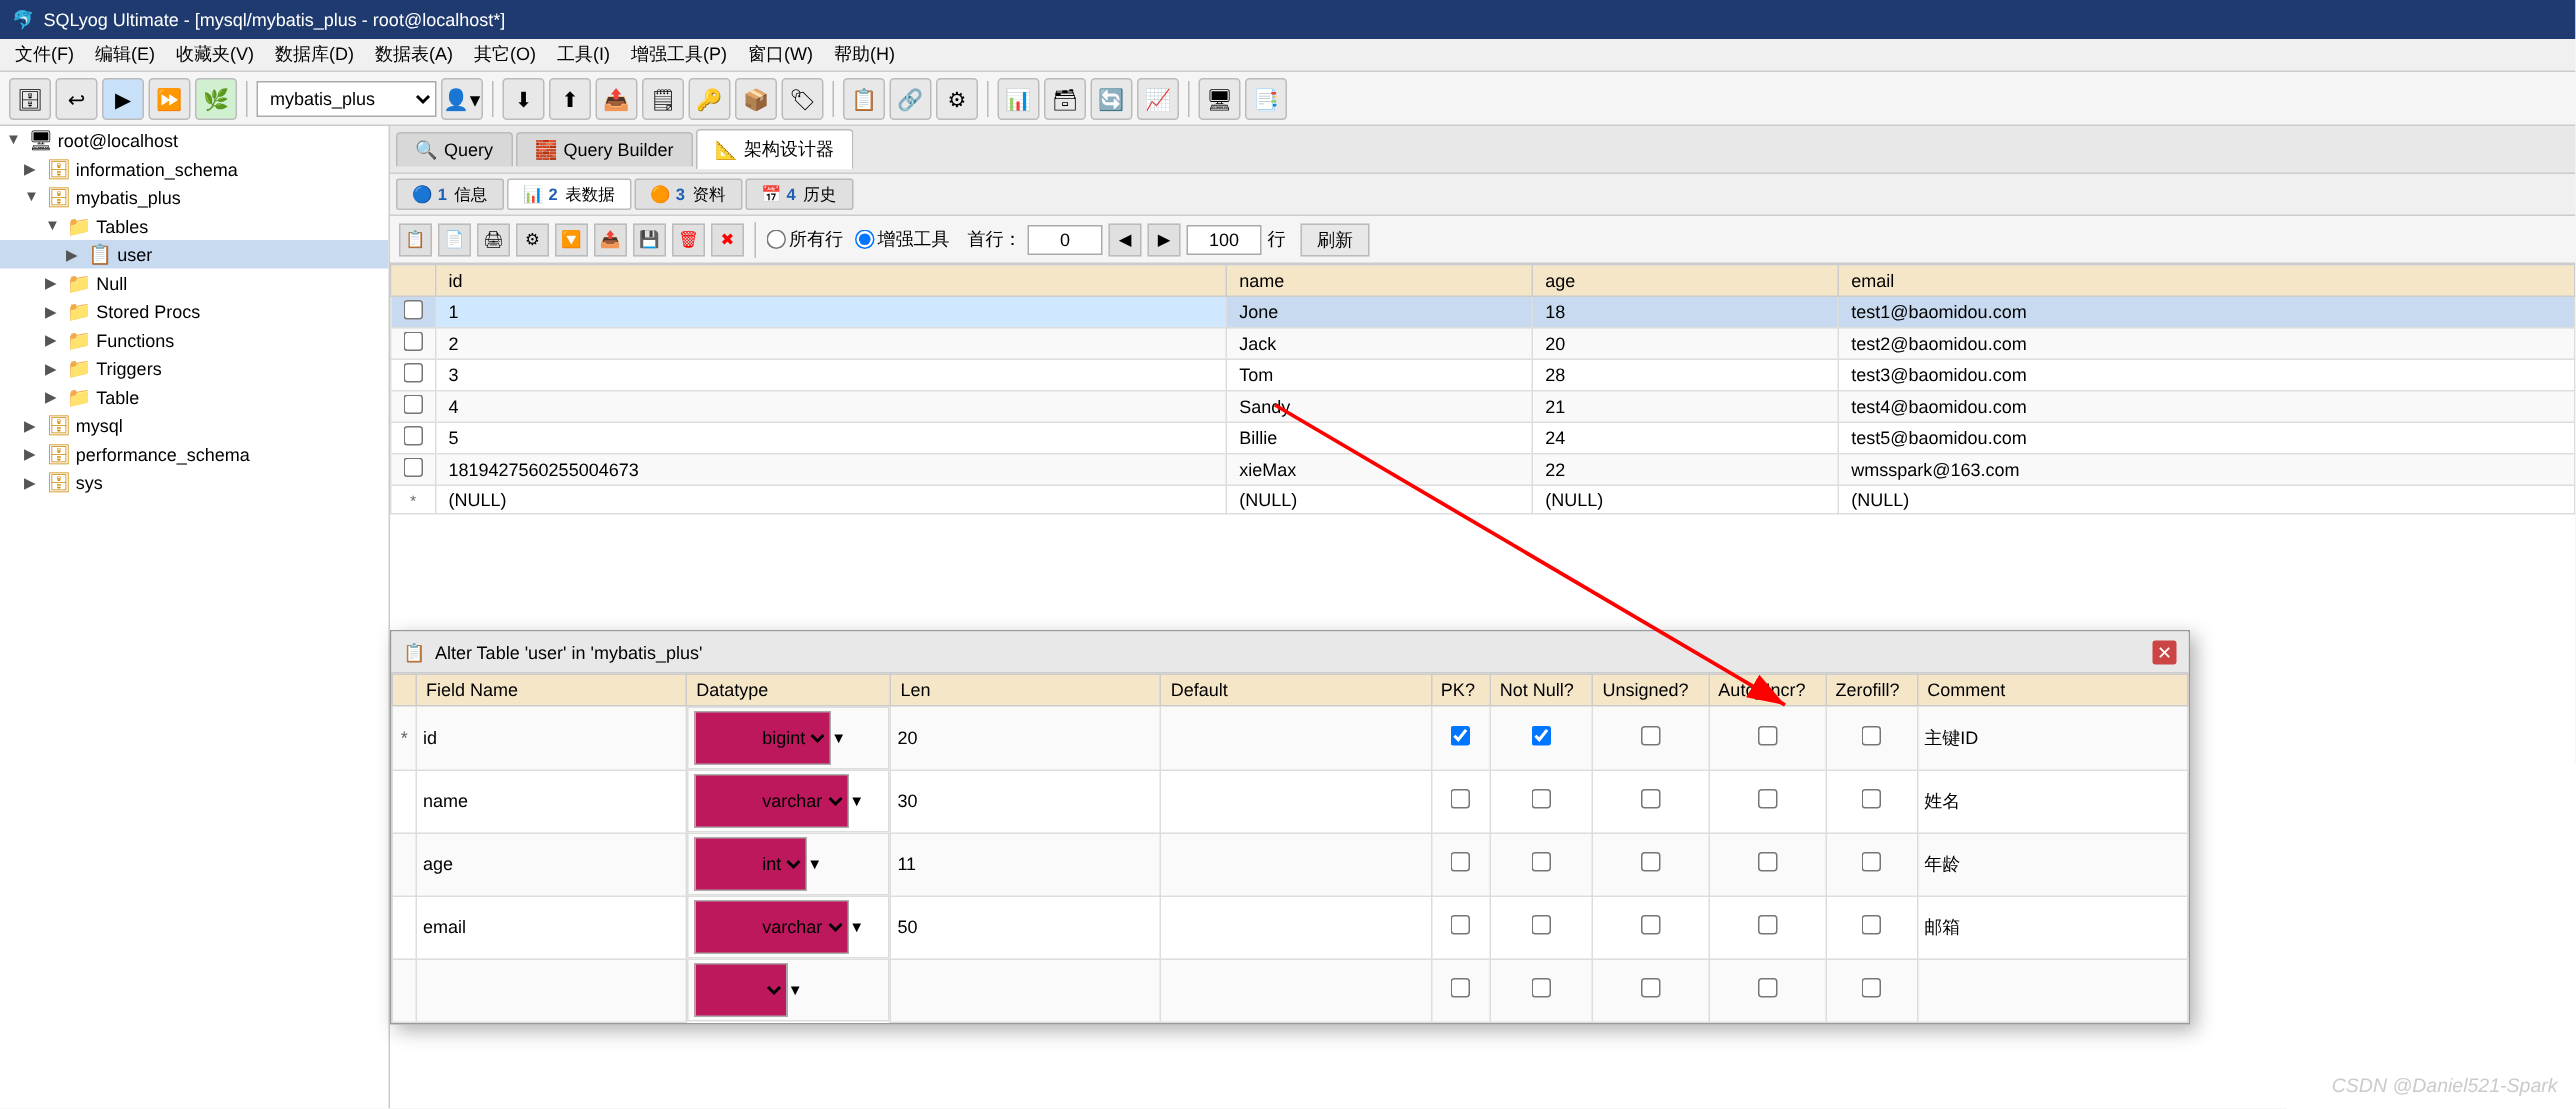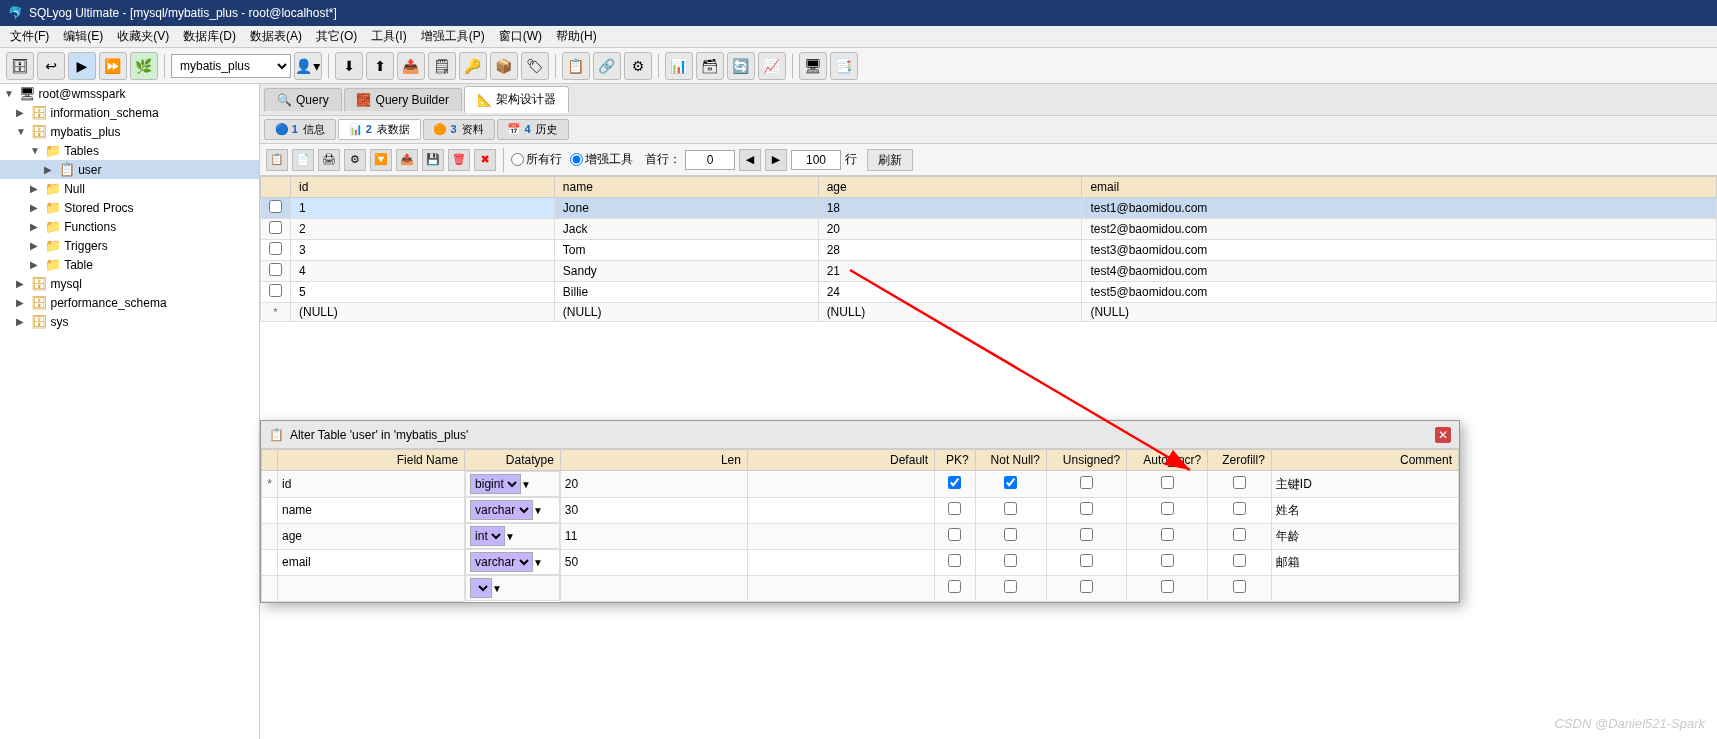--- a/index.html
+++ b/index.html
@@ -245,41 +245,42 @@
     .alter-table {
       border-collapse: collapse;
       width: 100%;
       font-size: 12px;
     }
     .alter-table th {
       background: #f5e6c8;
       border: 1px solid #ccc;
       padding: 3px 6px;
       font-weight: normal;
-      text-align: right;
+      text-align: left;
       white-space: nowrap;
     }
     .alter-table td {
       border: 1px solid #ddd;
       padding: 2px 4px;
       white-space: nowrap;
     }
     .alter-table tr:nth-child(odd) td { background: #fafafa; }
     .alter-table .row-marker-col { width: 16px; text-align: center; color: #666; }
     .alter-input {
       border: none;
       background: transparent;
       width: 100%;
       font-size: 12px;
     }
     .alter-select {
       border: 1px solid #aaa;
-      background: #c4b5fd;
-      font-size: 12px;
-      height: 20px;
+      background: #be185d;
+      font-size: 12px;
+      height: 36px;
+      padding-left: 40px;
     }
     .checkbox-cell { text-align: center; }
     input[type="checkbox"] { cursor: pointer; }
 
     
     .red-arrow-svg {
       position: absolute;
       top: 250px;
       left: 800px;
       pointer-events: none;
@@ -349,21 +350,21 @@
   <div class="tb-btn">🖥</div>
   <div class="tb-btn">📑</div>
 </div>
 
 <div class="main-layout">
 
   <div class="sidebar">
     <div class="tree-item">
       <span class="expand-icon">▼</span>
       <span class="tree-icon">🖥</span>
-      <span class="tree-label">root@wmsspark</span>
+      <span class="tree-label">root@localhost</span>
     </div>
     <div class="tree-item indent1">
       <span class="expand-icon">▶</span>
       <span class="tree-icon" style="color:#cc8800;">🗄</span>
       <span class="tree-label">information_schema</span>
     </div>
     <div class="tree-item indent1">
       <span class="expand-icon">▼</span>
       <span class="tree-icon" style="color:#cc8800;">🗄</span>
       <span class="tree-label">mybatis_plus</span>
@@ -527,20 +528,27 @@
               <td>test4@baomidou.com</td>
             </tr>
             <tr>
               <td class="check-col"><input type="checkbox" style=""></td>
               <td>5</td>
               <td>Billie</td>
               <td>24</td>
               <td>test5@baomidou.com</td>
             </tr>
             <tr>
+              <td class="check-col"><input type="checkbox" style=""></td>
+              <td>18194275602550046​73</td>
+              <td>xieMax</td>
+              <td>22</td>
+              <td>wmsspark@163.com</td>
+            </tr>
+            <tr>
               <td class="check-col"><span class="row-marker">*</span></td>
               <td>(NULL)</td>
               <td>(NULL)</td>
               <td>(NULL)</td>
               <td>(NULL)</td>
             </tr>
           </tbody>
       </table>
     </div>
 

